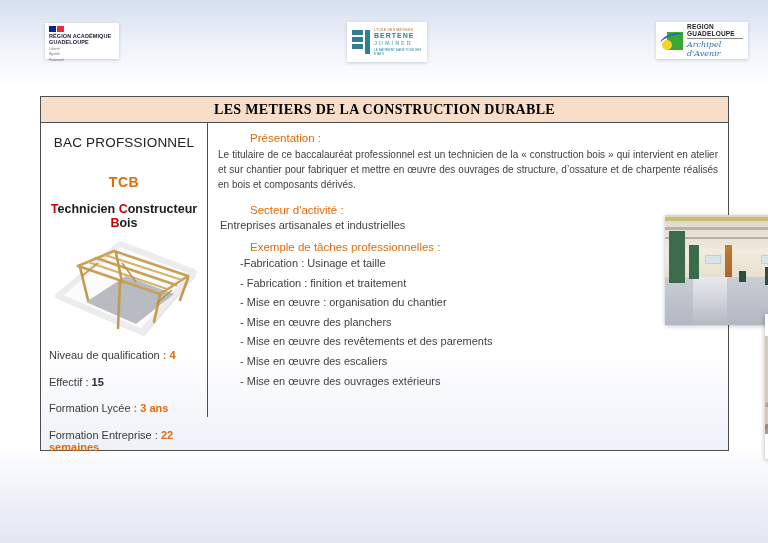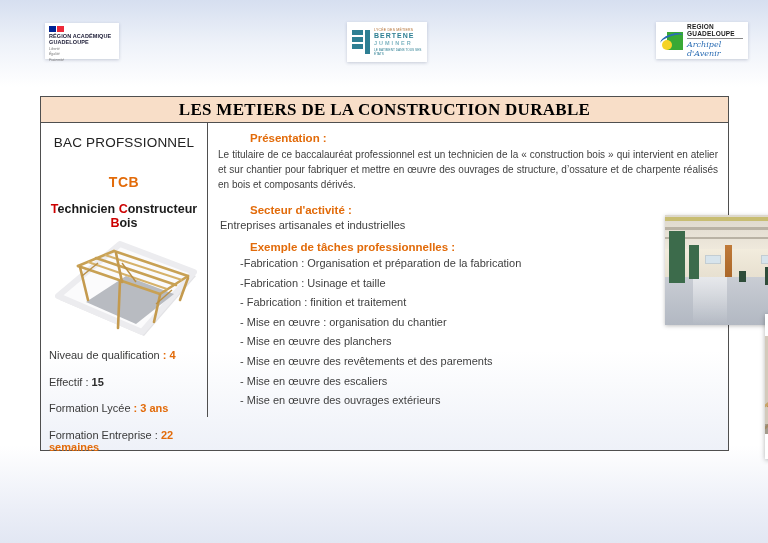--- a/index.html
+++ b/index.html
@@ -41,38 +41,38 @@
   .sun-icon .w { position:absolute; left:-1px; top:4px; width:24px; height:11px; border:0 solid transparent; border-top:2.5px solid #2b6db4; border-radius:50%; transform:rotate(-18deg); }
   .logo-rg .n { font-size:6.5px; font-weight:bold; color:#1c1c1c; letter-spacing:.2px; border-bottom:.5px solid #888; padding-bottom:1px; }
   .logo-rg .s { font-family:"DejaVu Serif", serif; font-style:italic; font-size:8px; color:#2b6db4; margin-top:1px; }
 
   
   .doc { position:absolute; left:40px; top:96px; width:689px; height:355px;
          border:1.6px solid #4f4f4f;
          background:linear-gradient(180deg,#ffffff 0%,#ffffff 72%,#eef1f8 100%); }
   .title-bar { height:26px; background:#f8dec8; border-bottom:1.4px solid #4f4f4f;
                display:flex; align-items:center; justify-content:center; }
-  .title-bar h1 { font-family:"Liberation Serif", serif; font-size:17px; font-weight:bold; color:#000; letter-spacing:.3px; }
+  .title-bar h1 { font-family:"Liberation Serif", serif; font-size:14px; font-weight:bold; color:#000; letter-spacing:.3px; }
   .cols { display:flex; height:294px; }
   .col-left { width:177px; border-right:1.4px solid #4f4f4f; padding:12px 6px 0 6px; text-align:center; }
   .col-right { flex:1; position:relative; padding:9px 10px 0 10px; }
 
   
   .diploma { font-size:13.5px; color:#222; letter-spacing:.2px; }
   .acronym { margin-top:24px; font-size:14px; font-weight:bold; color:#e26b0a; letter-spacing:.5px; }
   .fullname { margin-top:12px; font-size:12.5px; font-weight:bold; color:#1c1c1c; }
   .fullname .red { color:#cc0000; }
   .struct-img { margin:8px auto 0 auto; display:block; }
   .stats { margin-top:9px; text-align:left; padding-left:2px; }
   .stat { font-size:11px; color:#3a3a3a; margin-bottom:14.5px; }
   .stat .orange { color:#e26b0a; font-weight:bold; }
   .stat .dark { color:#2c2c2c; font-weight:bold; }
 
   
-  .sec-head { font-size:11.5px; font-weight:bold; color:#e26b0a; margin-bottom:3px;padding-left:32px; }
+  .sec-head { font-size:11.5px; font-weight:normal; color:#e26b0a; margin-bottom:3px;padding-left:32px; }
   .para { font-size:10px; line-height:15px; color:#3f3f3f; text-align:justify; width:500px; }
   .plain { font-size:11px; color:#3f3f3f; padding-left:2px; }
   .gap-s { height:10px; } .gap-m { height:12px; }
   .task-list { margin-top:4px; }
   .task-list .list-item { font-size:11px; color:#3f3f3f; padding-left:22px; margin-bottom:7.6px; }
 
   
   .photo { position:absolute; left:457px; top:92px; width:221px; height:110px; overflow:hidden;
            box-shadow:0 1px 4px rgba(0,0,0,.25); z-index:2; }
   .ph-ceil { position:absolute; left:0; top:0; right:0; height:34px; background:linear-gradient(180deg,#ddd8cc,#efe9dc); }
@@ -196,21 +196,20 @@
 
       <div class="col-right">
         <div class="sec-head">Présentation :</div>
         <div class="para">Le titulaire de ce baccalauréat professionnel est un technicien de la « construction bois » qui intervient en atelier et sur chantier pour fabriquer et mettre en œuvre des ouvrages de structure, d’ossature et de charpente réalisés en bois et composants dérivés.</div>
         <div class="gap-m"></div>
         <div class="sec-head">Secteur d'activité :</div>
         <div class="plain">Entreprises artisanales et industrielles</div>
         <div class="gap-s"></div>
         <div class="sec-head">Exemple de tâches professionnelles :</div>
         <div class="task-list">
-            <div class="list-item">-Fabrication : Organisation et préparation de la fabrication</div>
             <div class="list-item">-Fabrication : Usinage et taille</div>
             <div class="list-item">- Fabrication : finition et traitement</div>
             <div class="list-item">- Mise en œuvre : organisation du chantier</div>
             <div class="list-item">- Mise en œuvre des planchers</div>
             <div class="list-item">- Mise en œuvre des revêtements et des parements</div>
             <div class="list-item">- Mise en œuvre des escaliers</div>
             <div class="list-item">- Mise en œuvre des ouvrages extérieurs</div>
           </div>
 
         <div class="photo">

